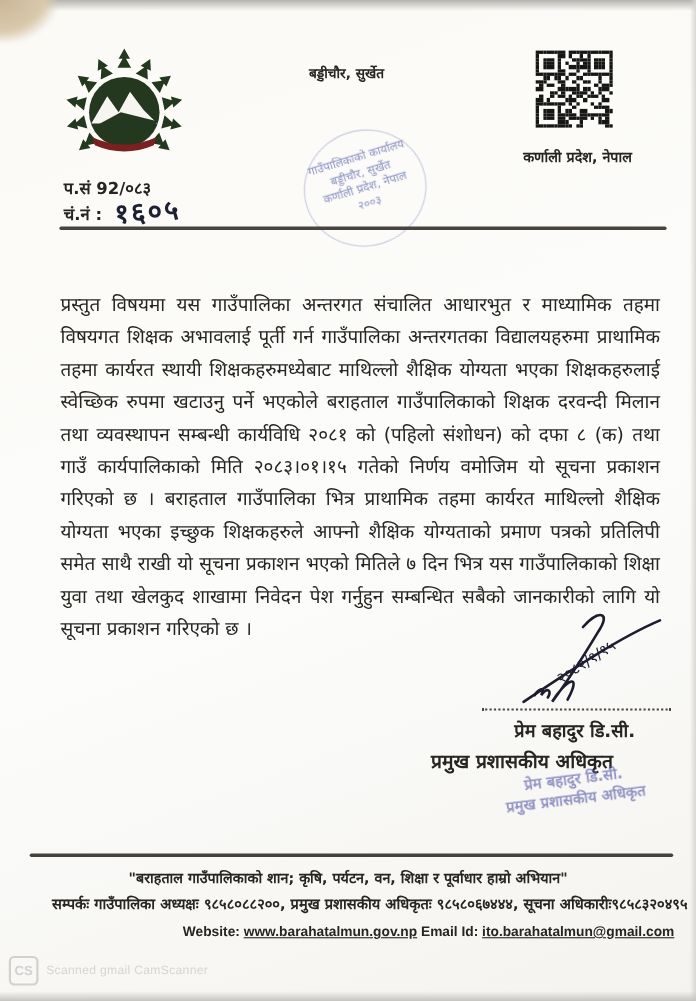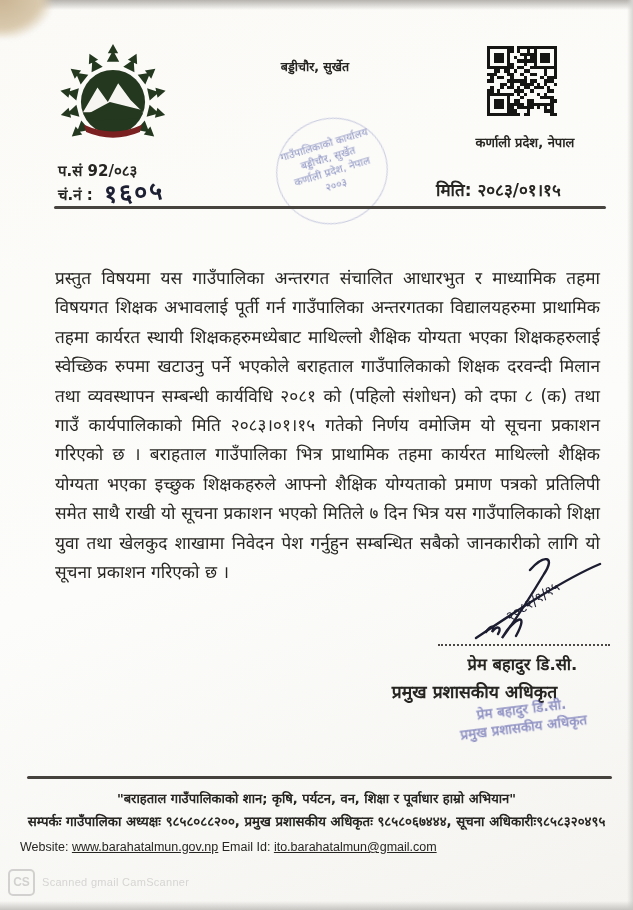--- a/index.html
+++ b/index.html
@@ -52,23 +52,23 @@
   .sig-svg{position:absolute;left:452px;top:552px;width:165px;height:100px;}
   .sig-dots{position:absolute;left:438px;top:644px;width:172px;border-bottom:2.5px dotted #4a4744;}
   .sig-name{position:absolute;left:425px;top:652px;width:195px;text-align:center;font-size:16.5px;font-weight:600;}
   .sig-title{position:absolute;left:352px;top:679px;width:245px;text-align:center;font-size:17.5px;font-weight:bold;}
   .sig-stamp{position:absolute;left:425px;top:700px;width:195px;text-align:center;
     transform:rotate(-7deg);color:#4c50a4;opacity:.6;font-size:13.5px;line-height:18px;
     font-weight:bold;filter:blur(.4px);}
   
   .rule-bottom{position:absolute;left:27px;top:776px;width:585px;height:3px;background:#45423d;border-radius:2px;}
   .slogan{position:absolute;left:20px;top:789px;width:593px;text-align:center;font-size:13px;font-weight:bold;}
-  .contact{position:absolute;left:8px;top:812px;width:617px;text-align:center;font-size:13.3px;font-weight:bold;}
-  .webline{position:absolute;left:20px;top:840px;width:593px;text-align:left;
-    font-size:12.5px;font-weight:normal;font-family:"Liberation Sans", sans-serif;}
+  .contact{position:absolute;left:8px;top:812px;width:617px;text-align:right;font-size:13.3px;font-weight:bold;}
+  .webline{position:absolute;left:20px;top:840px;width:593px;text-align:right;
+    font-size:12.5px;font-weight:bold;font-family:"Liberation Sans", sans-serif;}
   .weblink{text-decoration:underline;}
   
   .cs-badge{position:absolute;left:8px;top:869px;width:23px;height:23px;border:2.5px solid #d2d1cf;
     border-radius:5px;color:#d2d1cf;font-weight:bold;font-size:12px;line-height:23px;text-align:center;
     font-family:"Liberation Sans", sans-serif;}
   .cs-text{position:absolute;left:42px;top:876px;font-size:11px;color:#d6d5d3;
     font-family:"Liberation Sans", sans-serif;letter-spacing:.3px;}
 </style>
 </head>
 <body>
@@ -383,21 +383,20 @@
       <div>गाउँपालिकाको कार्यालय</div>
       <div>बड्डीचौर, सुर्खेत</div>
       <div>कर्णाली प्रदेश, नेपाल</div>
       <div>२००३</div>
     </div>
   </div>
 
   <div class="refno">प.सं 92/०८३</div>
   <div class="chalani">चं.नं :</div>
   <div class="chalani-val">१६०५</div>
-  <div class="date">मिति: २०८३/०१।१५</div>
   <div class="rule-top"></div>
 
   <div class="body-text">प्रस्तुत विषयमा यस गाउँपालिका अन्तरगत संचालित आधारभुत र माध्यामिक तहमा विषयगत शिक्षक अभावलाई पूर्ती गर्न गाउँपालिका अन्तरगतका विद्यालयहरुमा प्राथामिक तहमा कार्यरत स्थायी शिक्षकहरुमध्येबाट माथिल्लो शैक्षिक योग्यता भएका शिक्षकहरुलाई स्वेच्छिक रुपमा खटाउनु पर्ने भएकोले बराहताल गाउँपालिकाको शिक्षक दरवन्दी मिलान तथा व्यवस्थापन सम्बन्धी कार्यविधि २०८१ को (पहिलो संशोधन) को दफा ८ (क) तथा गाउँ कार्यपालिकाको मिति २०८३।०१।१५ गतेको निर्णय वमोजिम यो सूचना प्रकाशन गरिएको छ । बराहताल गाउँपालिका भित्र प्राथामिक तहमा कार्यरत माथिल्लो शैक्षिक योग्यता भएका इच्छुक शिक्षकहरुले आफ्नो शैक्षिक योग्यताको प्रमाण पत्रको प्रतिलिपी समेत साथै राखी यो सूचना प्रकाशन भएको मितिले ७ दिन भित्र यस गाउँपालिकाको शिक्षा युवा तथा खेलकुद शाखामा निवेदन पेश गर्नुहुन सम्बन्धित सबैको जानकारीको लागि यो सूचना प्रकाशन गरिएको छ ।</div>
 
   <svg class="sig-svg" viewBox="0 0 165 100">
     <g stroke="#1c1d30" stroke-width="2.4" fill="none" stroke-linecap="round">
       <path d="M78 18 C 92 2, 104 4, 92 22 C 80 42, 62 70, 50 86 C 62 66, 78 58, 64 84"></path>
       <path d="M24 86 C 60 62, 110 28, 148 12"></path>
       <path d="M34 80 c 4 -6 10 -8 6 0 c 6 -8 10 -4 6 2"></path>
     </g>

